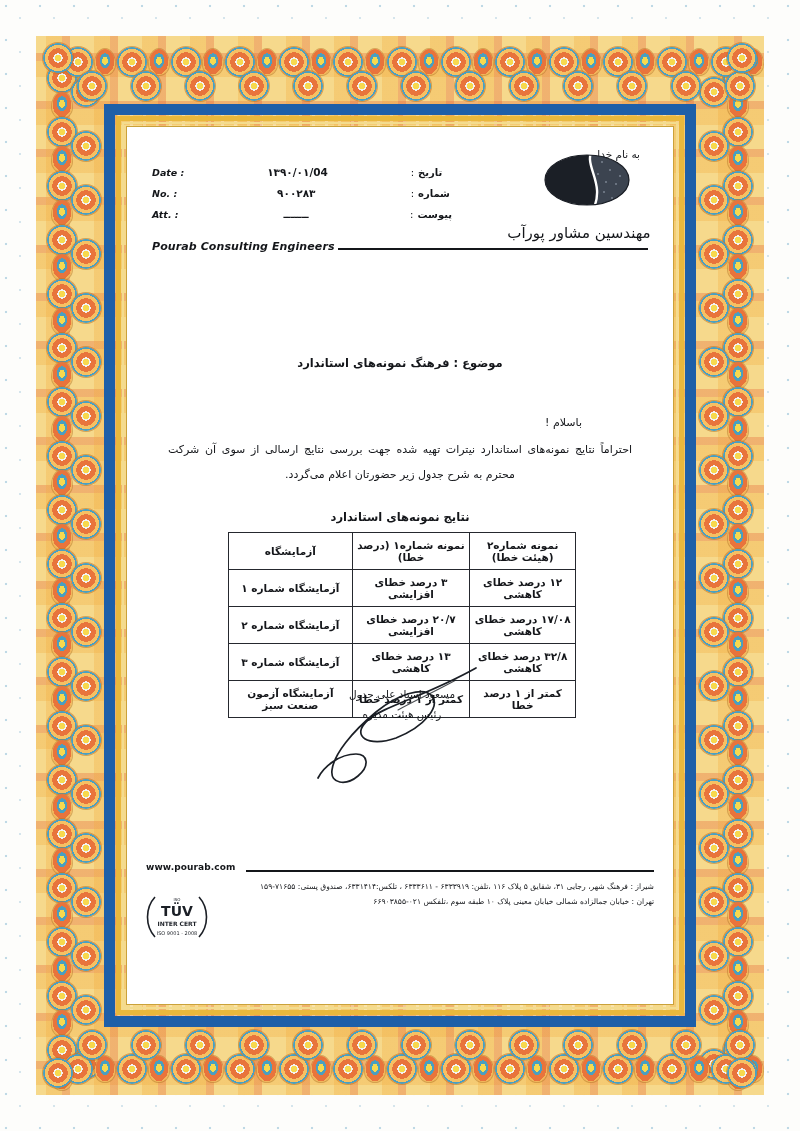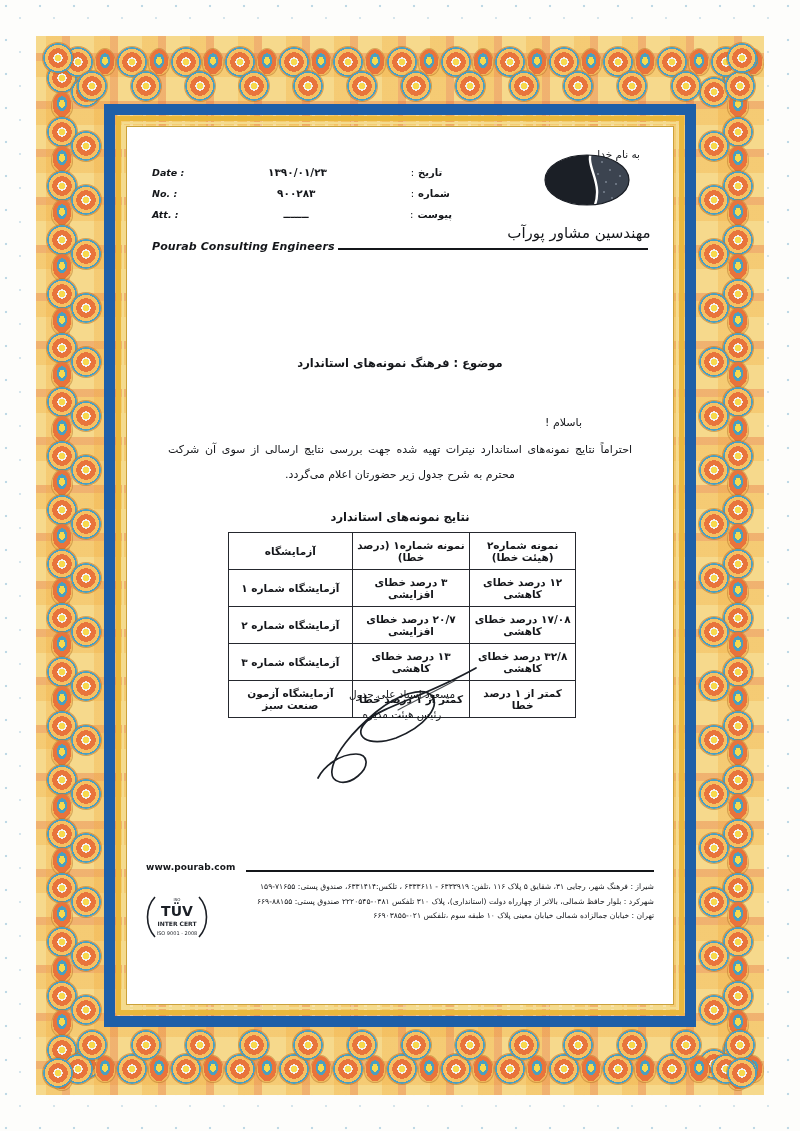--- a/index.html
+++ b/index.html
@@ -455,21 +455,21 @@
         </g>
         <ellipse cx="43" cy="26" rx="42" ry="25" fill="none" stroke="#1b1f26" stroke-width="1.2"></ellipse>
       </svg>
       <div class="logo-fa">مهندسین مشاور پورآب</div>
     </div>
 
     <div class="meta">
       <div class="meta-row">
         <span class="meta-fa">تاریخ</span>
         <span class="meta-colon">:</span>
-        <span class="meta-dots">۱۳۹۰/۰۱/۲۳</span>
+        <span class="meta-dots">۱۳۹۰/۰۱/04</span>
         <span class="meta-en">Date :</span>
       </div>
       <div class="meta-row">
         <span class="meta-fa">شماره</span>
         <span class="meta-colon">:</span>
         <span class="meta-dots">۹۰۰۲۸۳</span>
         <span class="meta-en">No. :</span>
       </div>
       <div class="meta-row">
         <span class="meta-fa">پیوست</span>
@@ -536,21 +536,20 @@
         <path d="M150 18 C 128 30, 106 40, 92 48" fill="none" stroke="#1b1f26" stroke-width="1.1" stroke-linecap="round" opacity=".8"></path>
       </svg>
       <div class="sig-name">مسعود استاد علی جدول</div>
       <div class="sig-title">رئیس هیئت مدیره</div>
     </div>
 
     <div class="foot-web">www.pourab.com</div>
     <div class="foot-rule-line"></div>
     <div class="foot-addr" id="foot-addr">
         <div>شیراز : فرهنگ شهر، رجایی ۳۱، شقایق ۵ پلاک ۱۱۶ ،تلفن: ۶۳۳۳۹۱۹ - ۶۳۳۳۶۱۱ ، تلکس:۶۳۳۱۴۱۴، صندوق پستی: ۷۱۶۵۵-۱۵۹</div>
-        <div>شهرکرد : بلوار حافظ شمالی، بالاتر از چهارراه دولت (استانداری)، پلاک ۳۱۰ تلفکس ۰۳۸۱-۲۲۲۰۵۴۵ صندوق پستی: ۸۸۱۵۵-۶۶۹</div>
         <div>تهران : خیابان جمالزاده شمالی خیابان معینی پلاک ۱۰ طبقه سوم ،تلفکس ۰۲۱-۶۶۹۰۳۸۵۵</div>
       </div>
 
     <svg class="tuv" viewBox="0 0 62 46">
       <path d="M9 3 C -1 14, -1 32, 9 43" fill="none" stroke="#1b1f26" stroke-width="1.6"></path>
       <path d="M53 3 C 63 14, 63 32, 53 43" fill="none" stroke="#1b1f26" stroke-width="1.6"></path>
       <text x="31" y="7" text-anchor="middle" font-size="4" font-family="DejaVu Sans, sans-serif" fill="#1b1f26">ISO</text>
       <text x="31" y="22" text-anchor="middle" font-size="14" font-weight="bold" font-family="DejaVu Sans, sans-serif" fill="#1b1f26">TÜV</text>
       <text x="31" y="32" text-anchor="middle" font-size="6" font-weight="bold" font-family="DejaVu Sans, sans-serif" fill="#1b1f26">INTER CERT</text>
       <text x="31" y="41" text-anchor="middle" font-size="5" font-family="DejaVu Sans, sans-serif" fill="#1b1f26">ISO 9001 - 2008</text>

